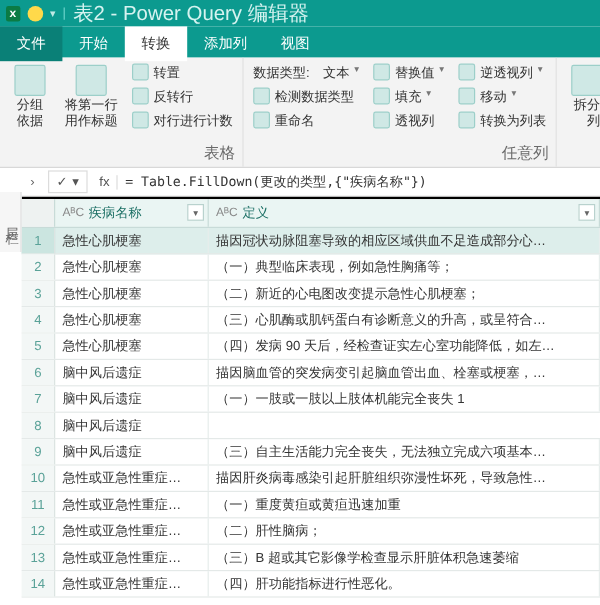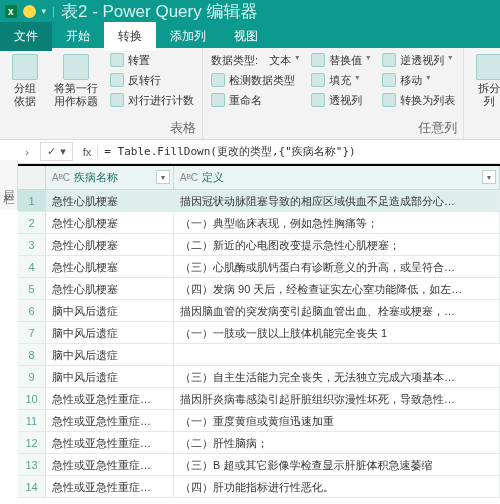--- a/index.html
+++ b/index.html
@@ -12,21 +12,21 @@
 .menubar{background:#0c9a8f;height:26px;display:flex;align-items:flex-start}
 .menubar .mi{color:#fff;padding:6px 14px;cursor:pointer;font-size:12px}
 .menubar .mi.file{background:#0a8077}
 .menubar .mi.active{background:#ffffff;color:#333}
 .ribbon{background:#f3f3f3;border-bottom:1px solid #d8d8d8;height:92px;display:flex;overflow:hidden}
 .rgroup{border-right:1px solid #e1e1e1;padding:4px 6px 2px;display:flex;flex-direction:column;justify-content:space-between}
 .rgroup .body{display:flex;gap:8px;align-items:flex-start;flex:1}
 .rgroup .cap{text-align:right;color:#6a6a6a;font-size:13px;padding-top:2px}
 .bigbtn{display:flex;flex-direction:column;align-items:center;gap:2px;padding:2px 2px;cursor:pointer;min-width:38px}
 .bigbtn .ic{width:26px;height:26px;background:#cfe8e5;border:1px solid #9ccfc9;border-radius:2px;position:relative}
-.bigbtn .lb{color:#333;font-size:11px;text-align:center;line-height:1.2;white-space:pre}
+.bigbtn .lb{color:#333;font-size:11px;text-align:right;line-height:1.2;white-space:pre}
 .smrow{display:flex;flex-direction:column;gap:3px}
 .smbtn{display:flex;align-items:flex-start;gap:4px;padding:1px 2px;cursor:pointer;color:#333;white-space:nowrap}
 .smbtn .sic{width:14px;height:14px;background:#cfe8e5;border:1px solid #9ccfc9;border-radius:2px;flex:0 0 auto}
 .smbtn .car{font-size:8px;color:#777}
 .col{display:flex;flex-direction:column;gap:3px}
 .leftside{position:absolute;left:0;top:160px;width:18px;background:#f6f6f6;border-right:1px solid #dedede;color:#666;font-size:11px;writing-mode:vertical-rl;text-align:center;padding:8px 1px;height:50px;letter-spacing:4px}
 .fxbar{display:flex;align-items:center;height:24px;border-bottom:1px solid #e0e0e0;background:#fff;margin-left:18px}
 .fxbar .chev{width:18px;text-align:center;color:#666;cursor:pointer}
 .fxbar .xv{display:flex;align-items:center;gap:4px;border:1px solid #dcdcdc;padding:2px 6px;margin:0 4px;color:#555;cursor:pointer}
 .fxbar .fx{color:#555;padding:0 6px;border-right:1px solid #dcdcdc;margin-right:6px}

